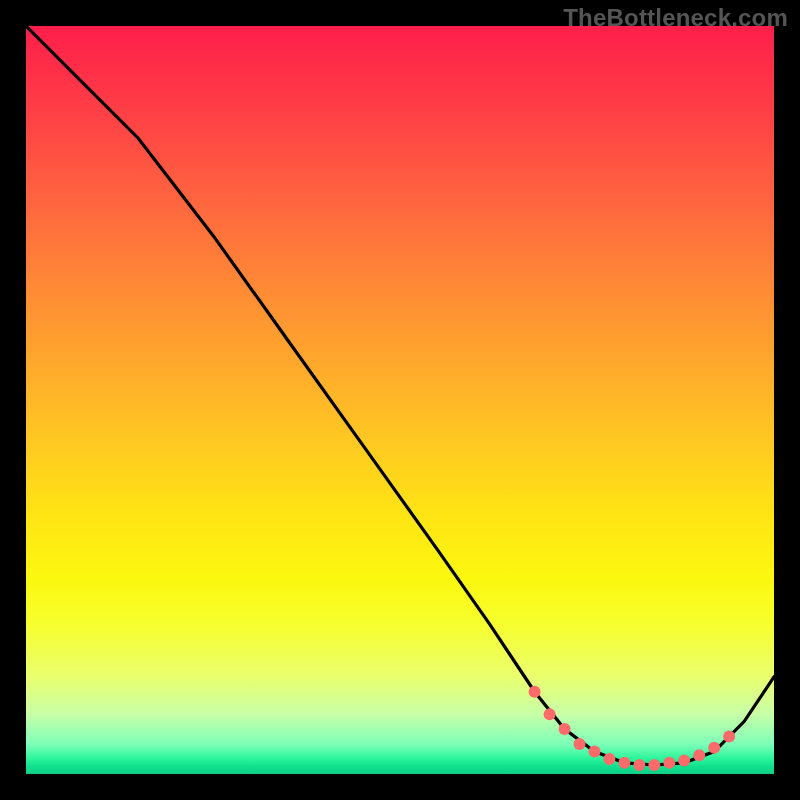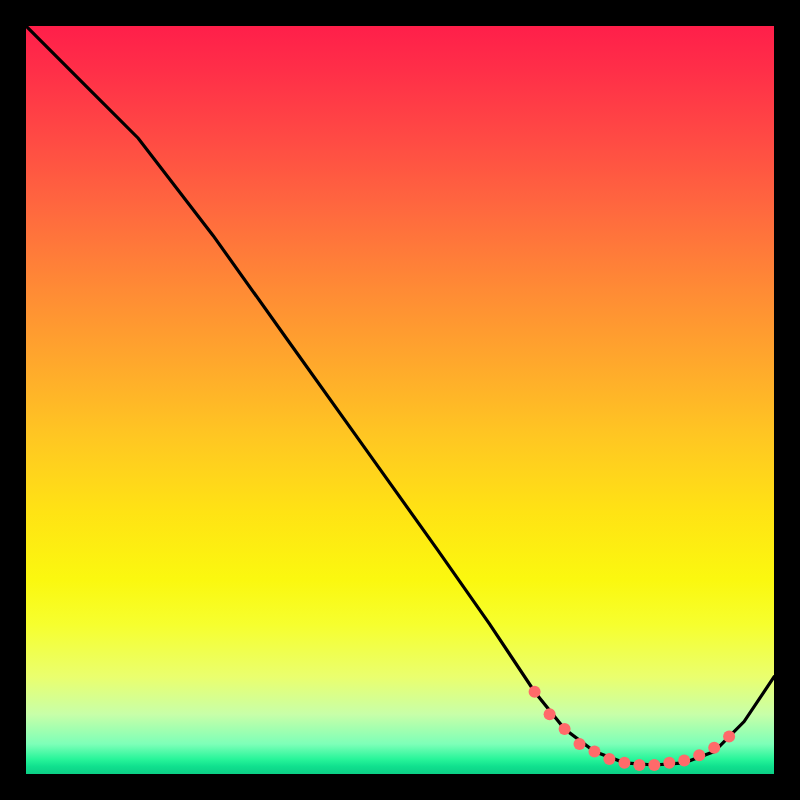--- a/index.html
+++ b/index.html
@@ -60,20 +60,21 @@
     position: absolute;
     inset: 0;
     width: 748px;
     height: 748px;
   }
 </style>
 </head>
 <body>
 
 <div class="frame">
+  <div class="watermark">TheBottleneck.com</div>
 
   <div class="plot">
     <div class="gradient"></div>
     <svg class="curve" viewBox="0 0 748 748" preserveAspectRatio="none">
       <path fill="none" stroke="#000" stroke-width="3.2" stroke-linecap="round" d="M0.0 0.0 L59.8 59.8 L112.2 112.2 L187.0 209.4 L261.8 314.2 L336.6 418.9 L411.4 523.6 L463.8 598.4 L508.6 665.7 L538.6 703.1 L568.5 725.6 L598.4 736.8 L628.3 739.0 L658.2 736.8 L688.2 725.6 L718.1 695.6 L748.0 650.8"></path>
       <g>
           <circle cx="508.6" cy="665.7" r="6" fill="#ff6a6a"></circle>
           <circle cx="523.6" cy="688.2" r="6" fill="#ff6a6a"></circle>
           <circle cx="538.6" cy="703.1" r="6" fill="#ff6a6a"></circle>
           <circle cx="553.5" cy="718.1" r="6" fill="#ff6a6a"></circle>

